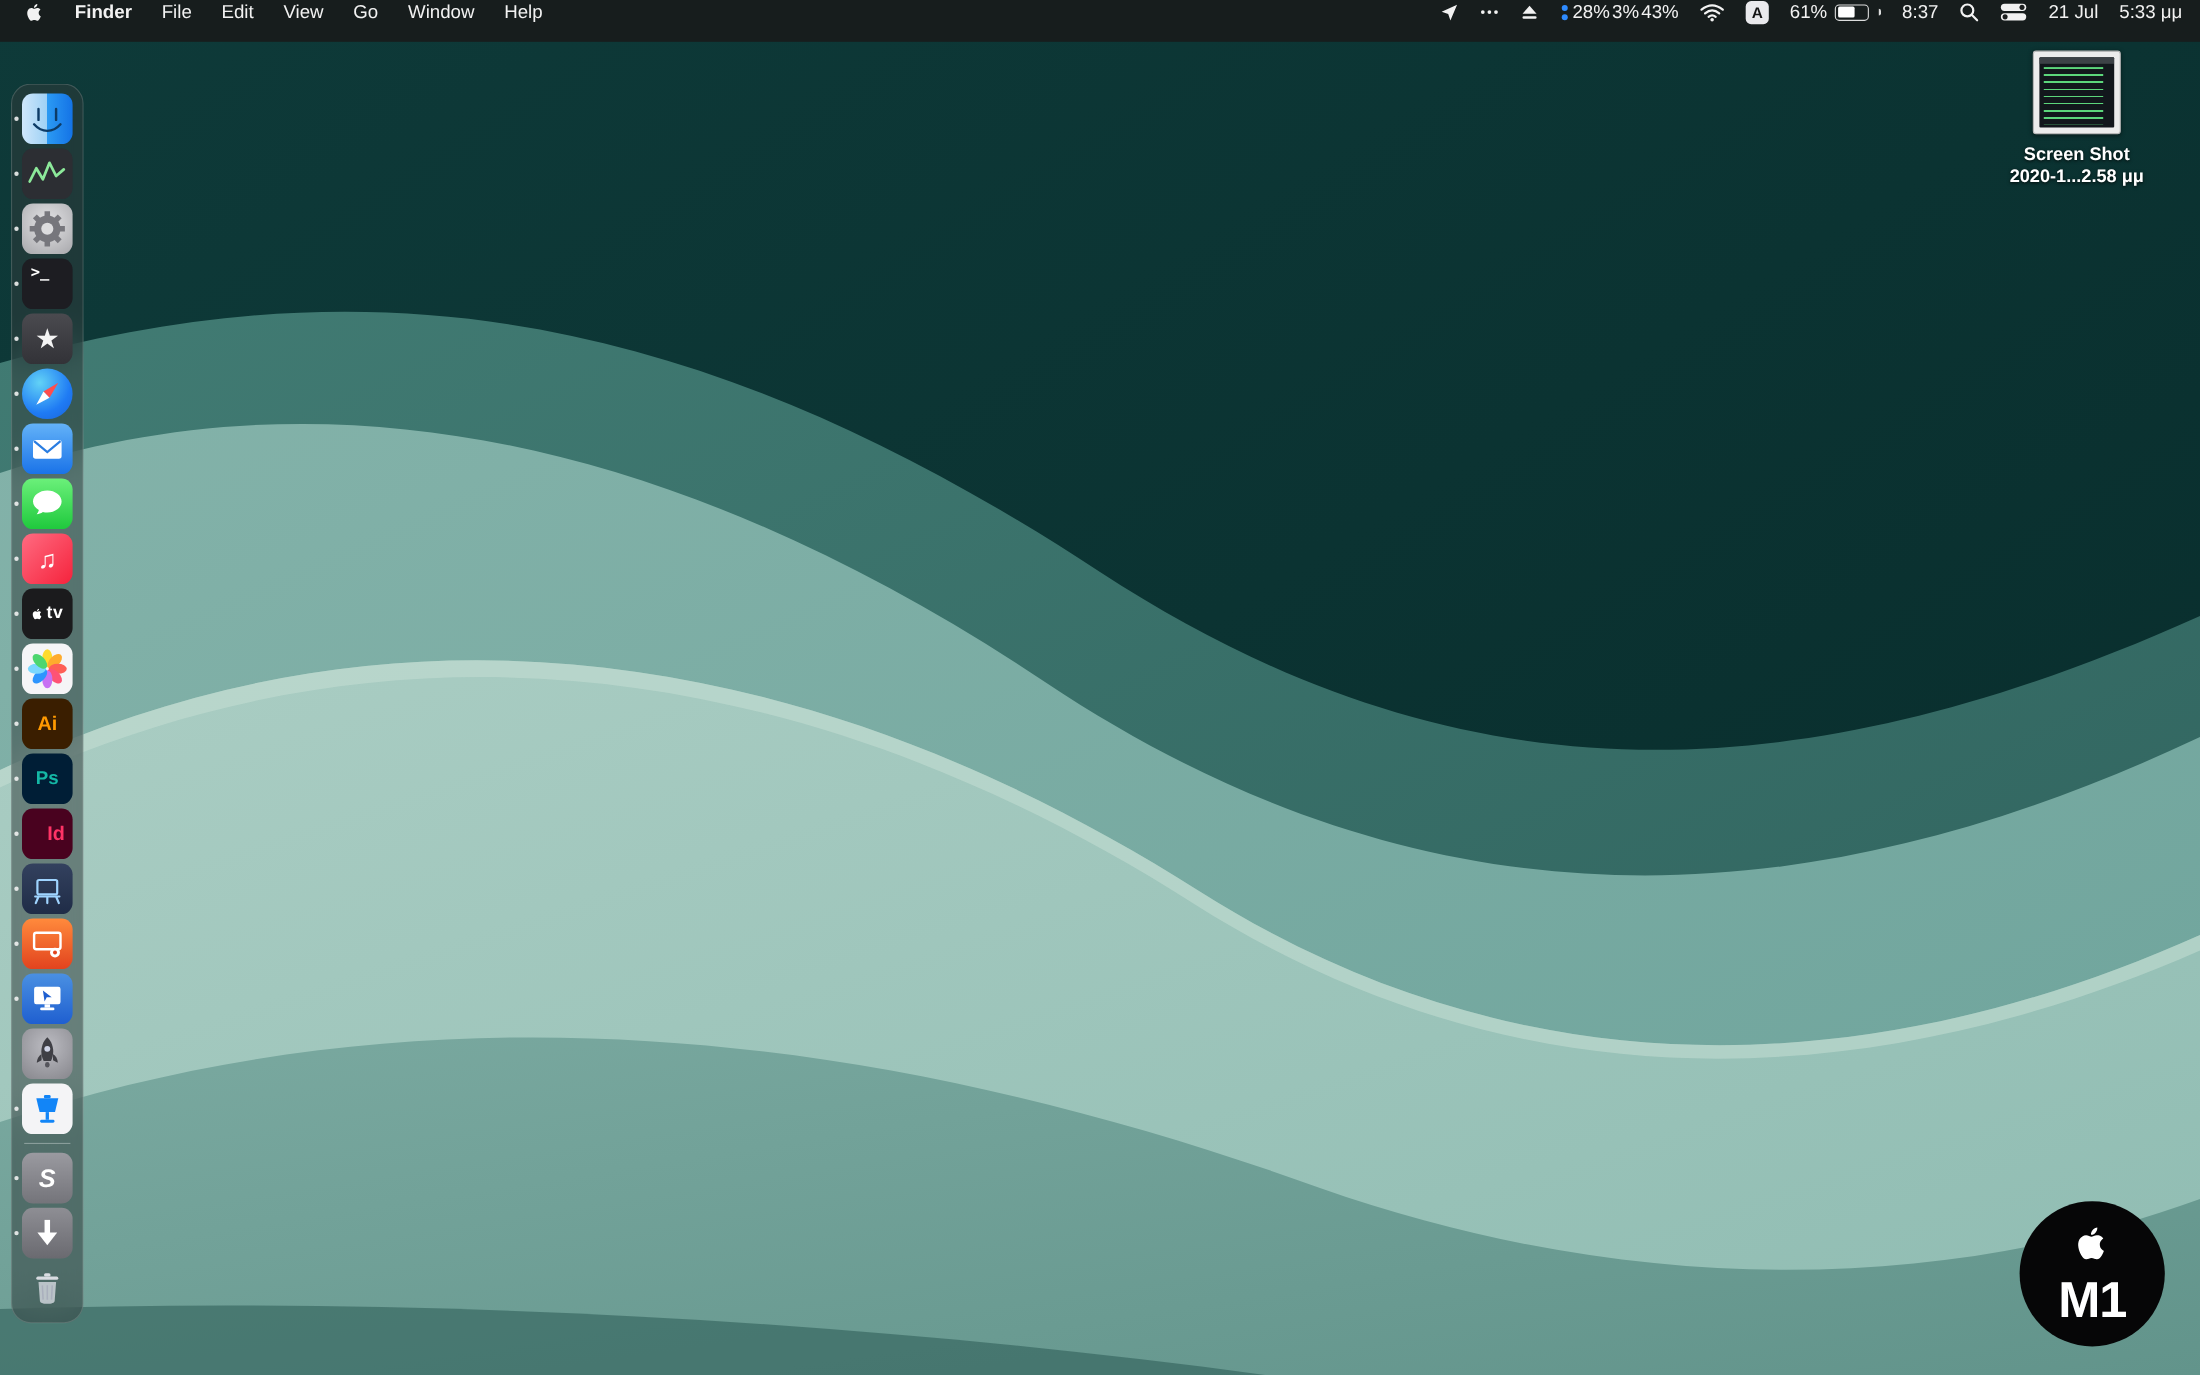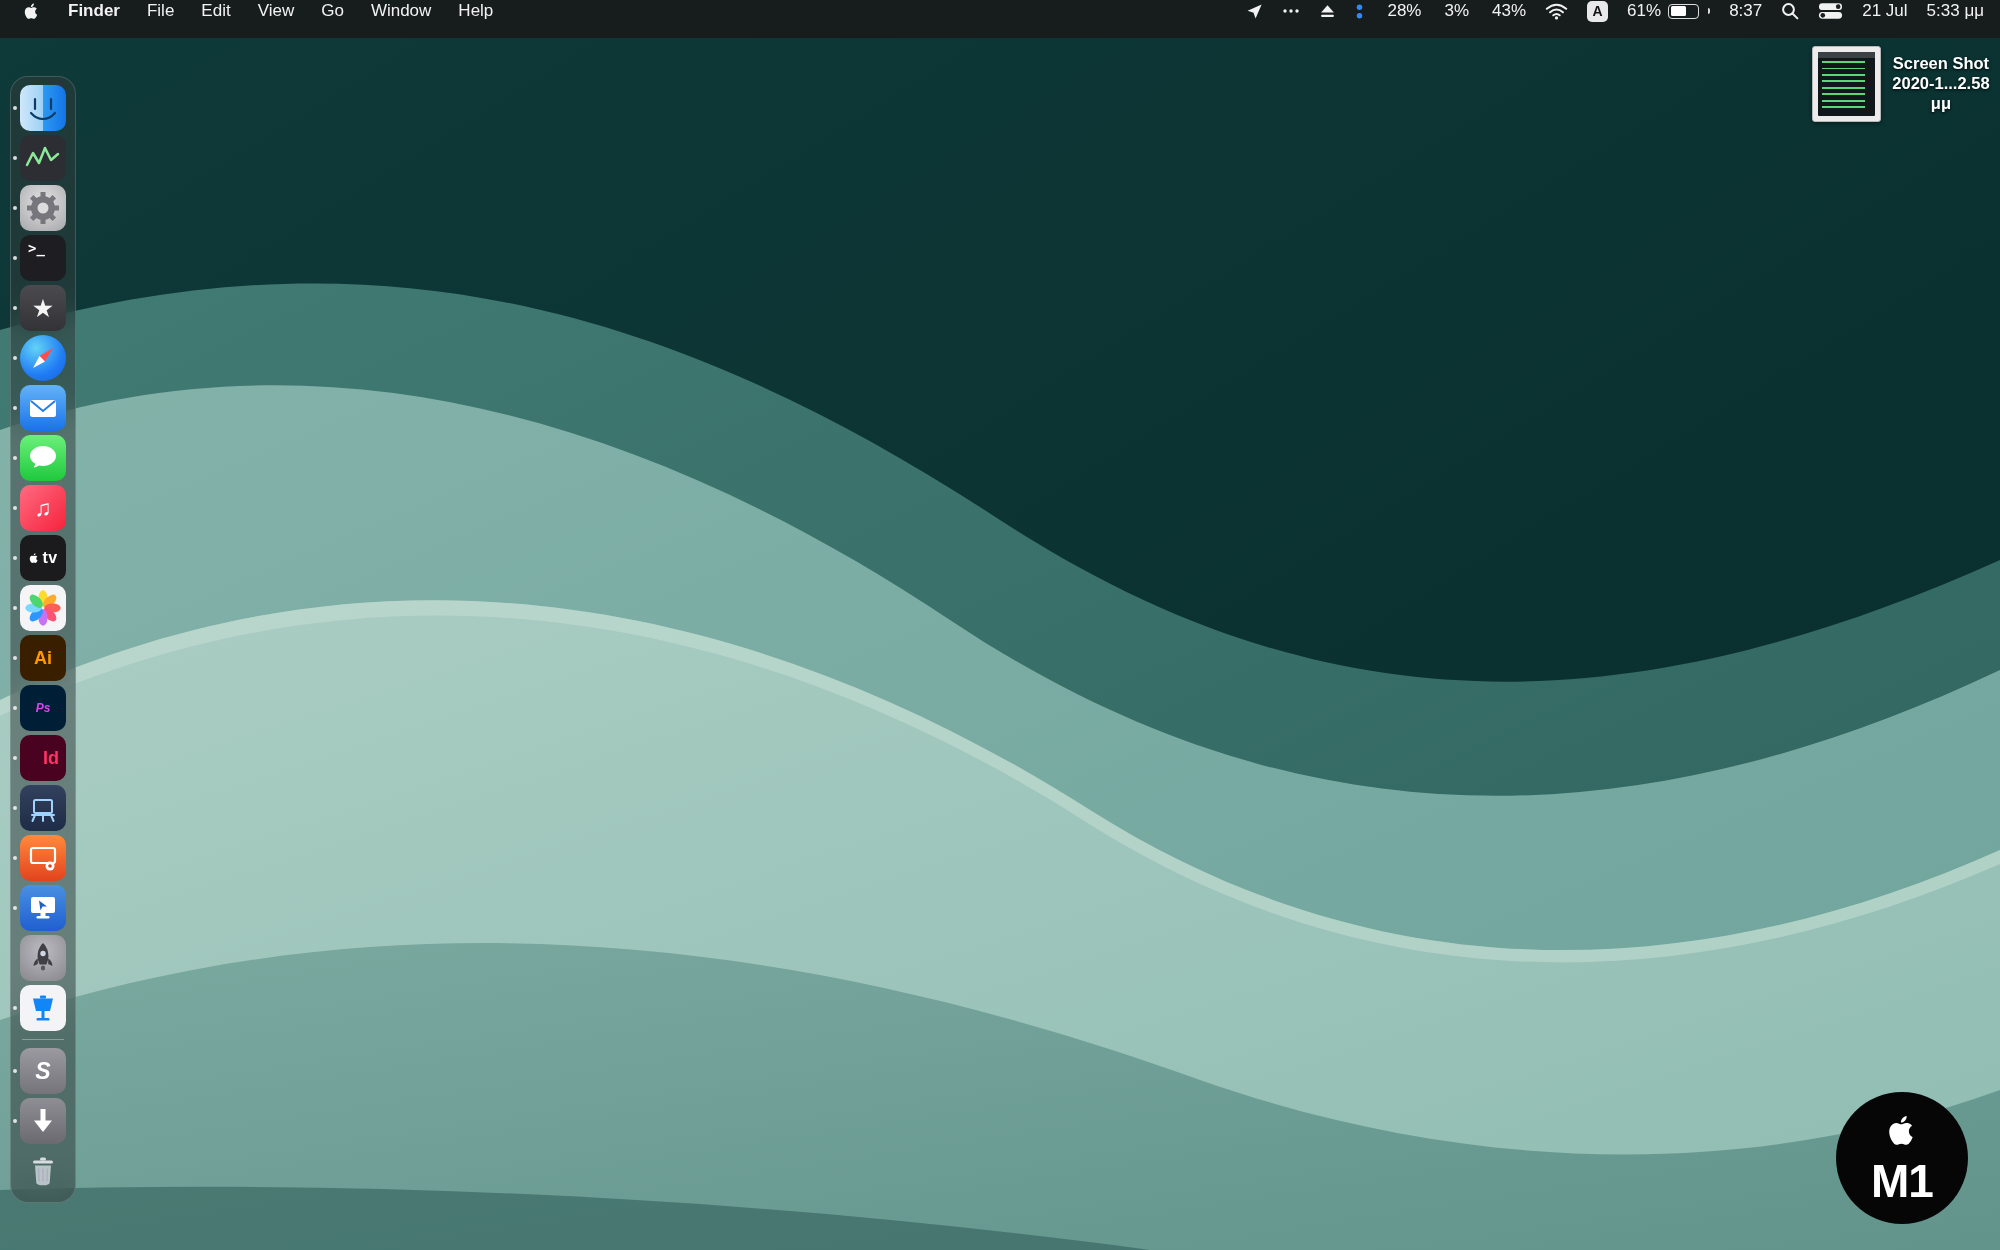--- a/index.html
+++ b/index.html
@@ -16,21 +16,21 @@
     position:absolute;top:0;left:0;right:0;height:38px;z-index:10;
     background:rgba(24,28,28,0.94);
     display:flex;justify-content:space-between;align-items:center;
     color:#f2f2f2;font-size:17px;padding:0 16px 16px 22px;box-sizing:border-box;
   }
   .menu-left{display:flex;align-items:center;gap:27px;}
   .menu-right{display:flex;align-items:center;gap:19px;}
   .mi{cursor:default;white-space:nowrap;}
   .mi.bold{font-weight:700;}
   .st{display:flex;align-items:center;}
-  .stat-group{display:flex;align-items:center;gap:23px;}
+  .stat-group{display:flex;align-items:center;gap:2px;}
   .input-badge{
     width:21px;height:21px;background:#e9e9ec;color:#141414;border-radius:5px;
     display:flex;align-items:center;justify-content:center;font-weight:700;font-size:14px;
   }
   .batt{display:flex;align-items:center;gap:7px;}
   .batt-body{width:31px;height:15px;border:1.5px solid rgba(255,255,255,.85);border-radius:4px;
     padding:1.5px;box-sizing:border-box;display:flex;}
   .batt-fill{height:100%;background:#fff;border-radius:1.5px;}
   .batt-nub{width:2.5px;height:6px;background:rgba(255,255,255,.85);border-radius:0 2px 2px 0;margin-left:1.5px;}
   
@@ -62,37 +62,37 @@
   .ic.mail{background:linear-gradient(180deg,#63b2f8,#1a73e8);}
   .ic.messages{background:linear-gradient(180deg,#6bf07a,#1fc93d);}
   .ic.music{background:linear-gradient(135deg,#ff6b81,#f5233c);}
   .glyph.music{color:#fff;font-size:23px;line-height:1;}
   .ic.appletv{background:#1b1b1d;gap:2px;}
   .glyph.tv{color:#fff;font-weight:600;font-size:16px;letter-spacing:.5px;}
   .ic.photos{background:#f5f5f7;}
   .ic.adobe-ai{background:#3a1e00;}
   .glyph.ai{color:#ff9a00;font-weight:700;font-size:18px;}
   .ic.adobe-ps{background:#001e36;}
-  .glyph.ps{color:#d946ef;font-weight:700;font-size:12px;font-style:italic;}
+  .glyph.ps{color:#14b8a6;font-weight:700;font-size:17px;}
   .ic.adobe-id{background:#49021f;padding-left:16px;}
   .glyph.id{color:#ff3366;font-weight:700;font-size:18px;}
   .ic.bluedesign{background:linear-gradient(180deg,#33415e,#1f2c47);}
   .ic.recorder{background:linear-gradient(180deg,#ff8a3c,#e2431e);}
   .ic.remote{background:linear-gradient(180deg,#4a90e2,#1f5fd0);}
   .ic.launchpad{background:radial-gradient(circle at 50% 35%,#bcbcc2,#86868c);}
   .ic.keynote{background:#f4f4f6;}
   .ic.sapp{background:linear-gradient(180deg,#9a9aa0,#74747a);}
   .glyph.s{color:#fff;font-weight:700;font-size:23px;font-style:italic;}
   .ic.downloader{background:linear-gradient(180deg,#8e8e94,#6a6a70);}
   .ic.trash{background:transparent;}
   .dock-sep{width:42px;height:1px;background:rgba(255,255,255,0.32);margin:4px 0;}
   
   .desktop-icon{
-    position:absolute;top:46px;right:8px;width:180px;z-index:2;
-    display:flex;flex-direction:row;align-items:center;gap:9px;cursor:pointer;
+    position:absolute;top:46px;right:22px;width:180px;z-index:2;
+    display:flex;flex-direction:column;align-items:center;gap:9px;cursor:pointer;
   }
   .thumb{width:80px;height:76px;background:#ececec;border:1px solid #b8b8b8;border-radius:3px;
     padding:5px;box-sizing:border-box;box-shadow:0 1px 4px rgba(0,0,0,.45);}
   .thumb-screen{width:100%;height:100%;background:#12171c;position:relative;overflow:hidden;border-radius:1px;}
   .thumb-titlebar{height:6px;background:#3c4146;}
   .thumb-lines{position:absolute;top:9px;left:4px;right:10px;bottom:3px;
     background:repeating-linear-gradient(180deg,rgba(96,224,128,.95) 0 1.5px,transparent 1.5px 6.5px);}
   .dlabel{color:#fff;font-weight:700;font-size:16.5px;line-height:1.2;text-align:center;
     text-shadow:0 1px 3px rgba(0,0,0,.85);}
   

